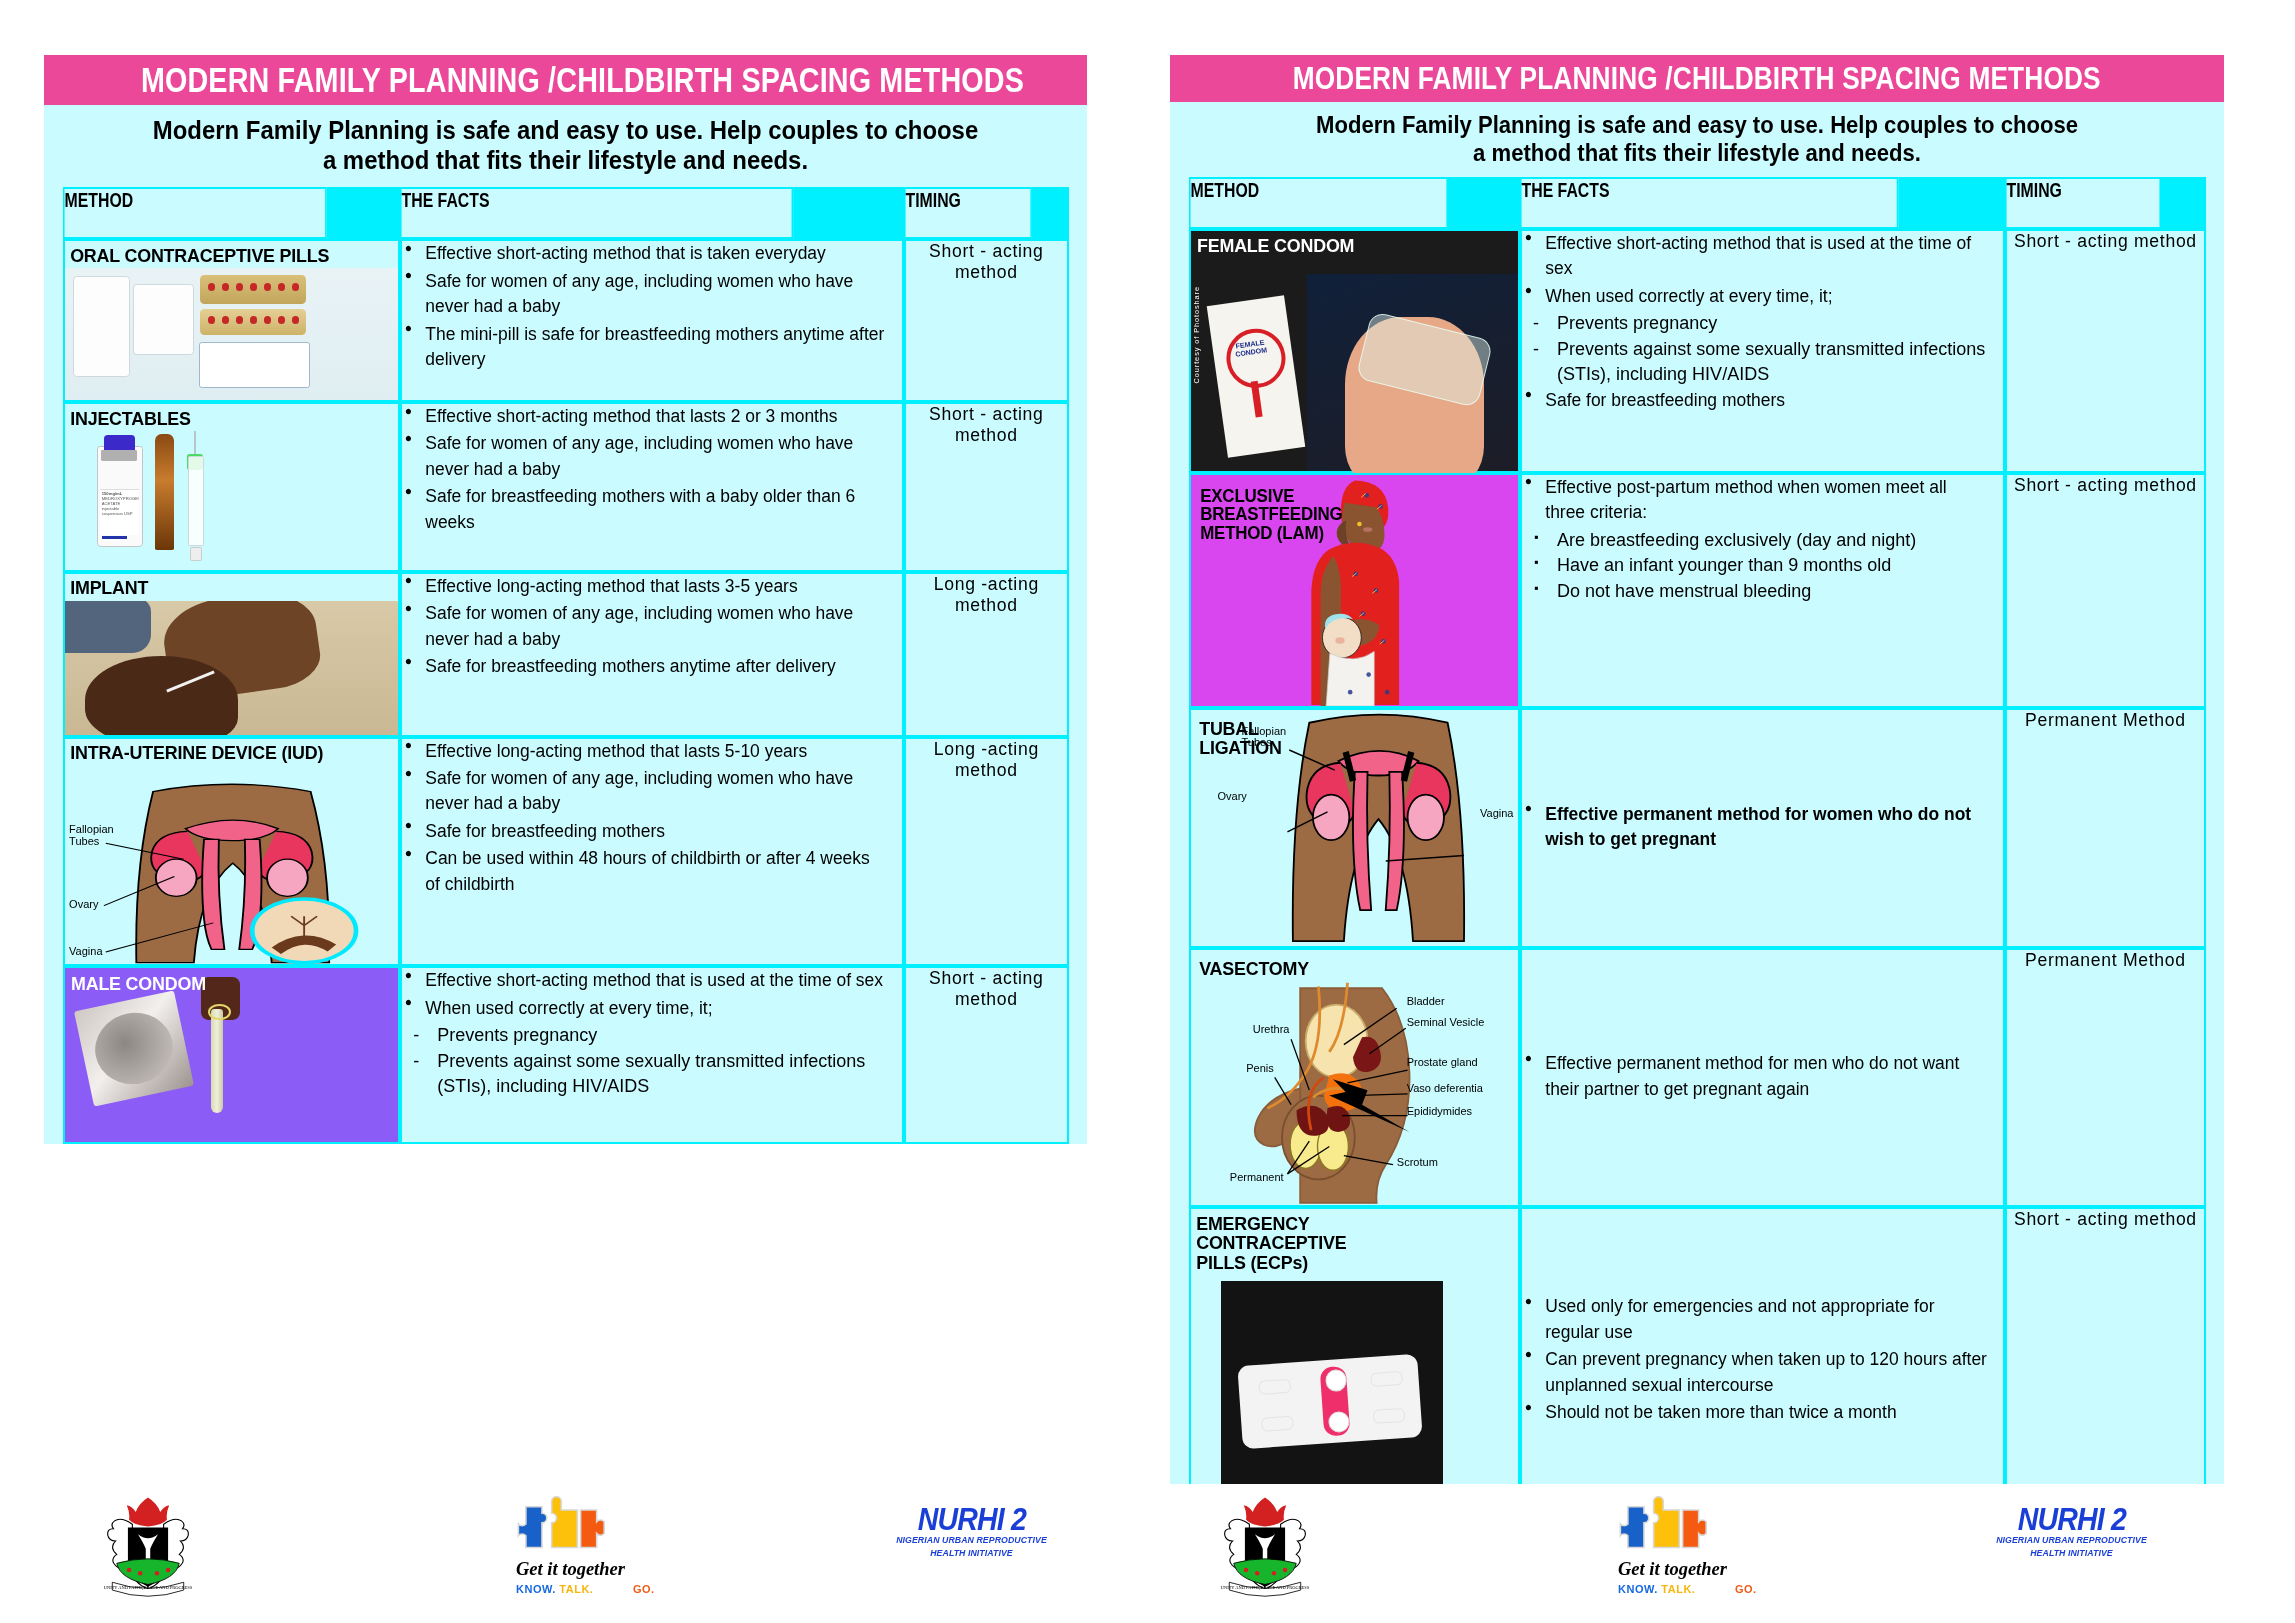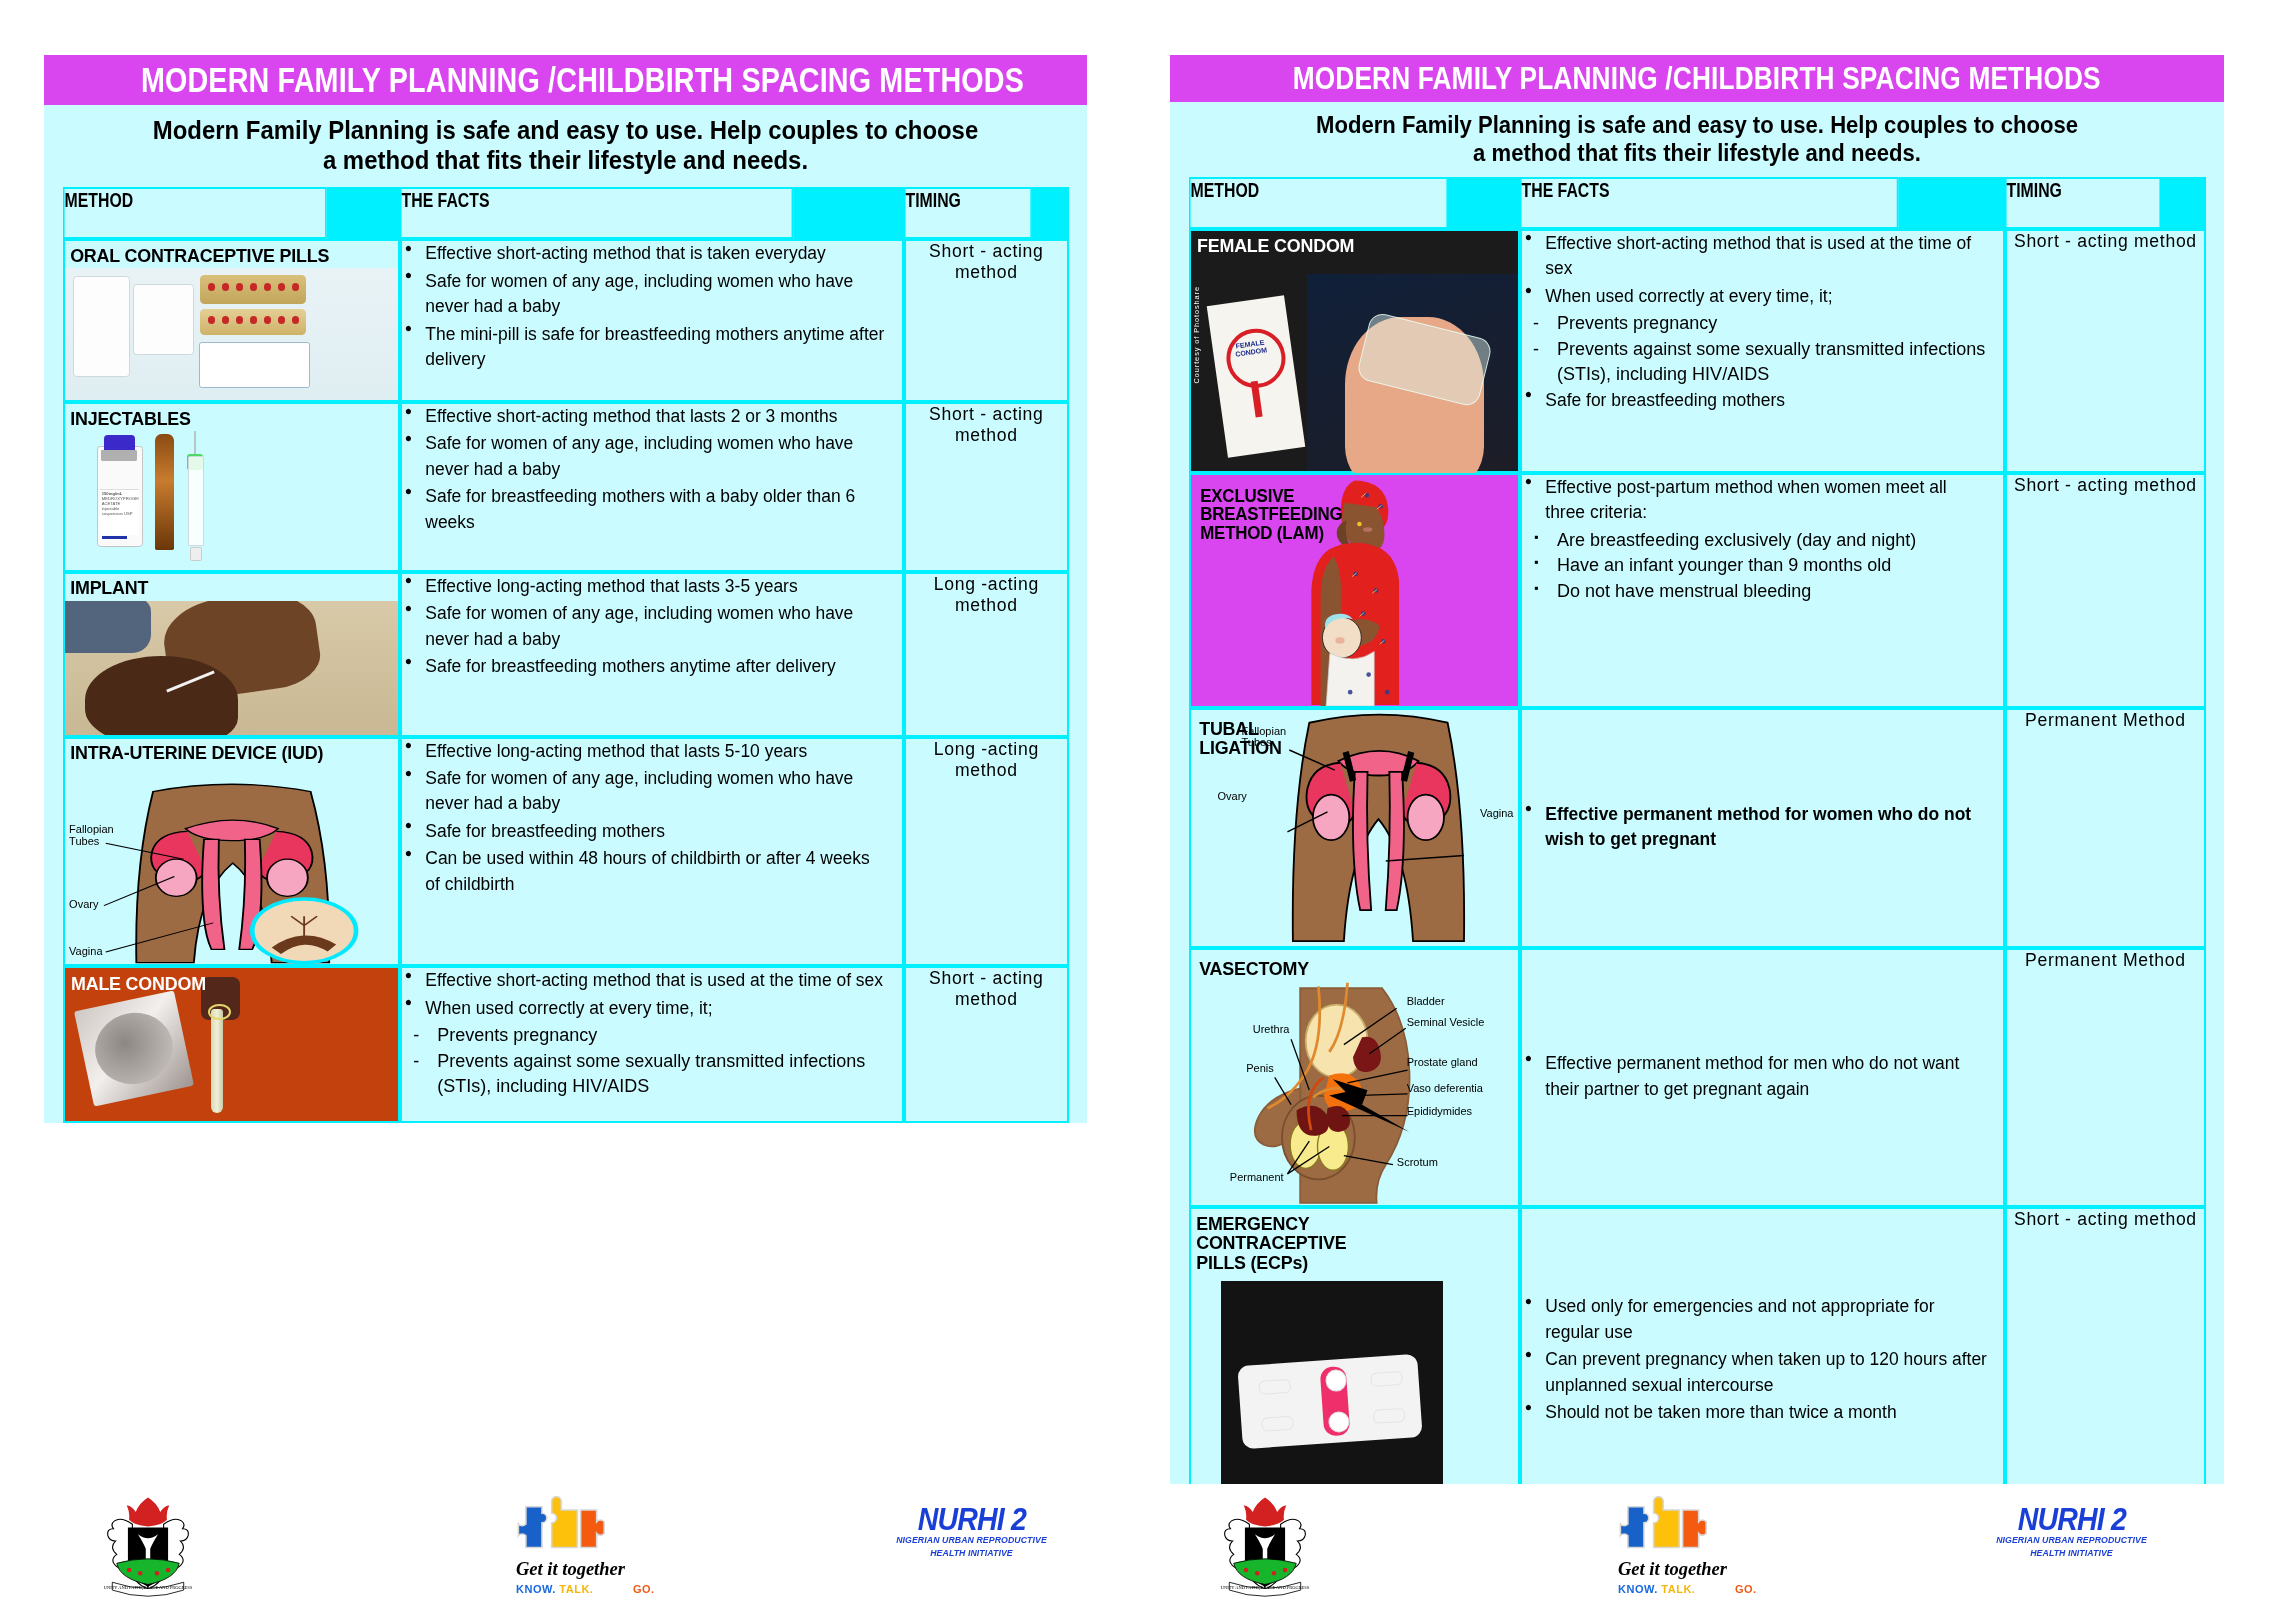--- a/index.html
+++ b/index.html
@@ -7,21 +7,21 @@
   .page{position:absolute;top:0;left:0;width:2295px;height:1623px;background:#ffffff;display:flex;}
 
   
   .panel{position:relative;background:#ffffff;}
   .panel-left{width:1128px;}
   .panel-right{width:1167px;}
   .sheet{background:#c9fbff;position:relative;}
   .sheet-left{margin:55px 14px 0 44px;width:1043px;}
   .sheet-right{margin:55px 55px 0 42px;width:1054px;}
 
-  .titlebar{background:#d946ef;color:#ffffff;text-align:center;
+  .titlebar{background:#ec4899;color:#ffffff;text-align:center;
     font-weight:bold;letter-spacing:0.2px;padding:6.5px 0 8.3px 0;}
   .titlebar .t{font-family:"Liberation Sans Narrow","Liberation Sans",sans-serif;
     font-size:35px;line-height:1;transform:scaleX(.82);display:inline-block;
     white-space:nowrap;font-weight:bold;}
   .sheet-right .titlebar .t{font-size:32px;}
 
   .subtitle{color:#000;text-align:center;font-weight:bold;font-size:26px;
     line-height:1.16;padding:10.2px 32px 12px 32px;
     transform:scaleX(.92);transform-origin:center;}
   .sheet-right .subtitle{font-size:24px;padding:9.2px 42px 10.2px 42px;}
@@ -98,21 +98,21 @@
   .arm .cloth{position:absolute;left:-2%;top:-2.8px;width:28%;height:55px;background:#53657d;border-radius:0 14px 18.5px 0;}
   .arm .hand{position:absolute;left:6%;bottom:-9.2px;width:46%;height:88px;background:#4a2a16;border-radius:50% 50% 30% 40%;}
   .arm .rod{position:absolute;left:30%;bottom:51px;width:51px;height:3.2px;background:#f2f2f2;transform:rotate(-22deg);}
 
   
   .anat{position:relative;background:#c9fbff;}
   .anat svg{display:block;width:100%;height:100%;}
   .anat .alabel{position:absolute;font-size:11px;color:#000;line-height:1.05;white-space:pre-line;}
 
   
-  .cond{height:153px;position:relative;background:#c2410c;}
+  .cond{height:174px;position:relative;background:#8b5cf6;}
   .foil{position:absolute;left:18.5px;top:32px;width:102px;height:97px;
     background:linear-gradient(140deg,#cfc8c4,#f2efed 45%,#9e9490);
     transform:rotate(-12deg);border-radius:2.8px;}
   .foil:after{content:"";position:absolute;left:12px;top:13px;right:12px;bottom:13px;
     background:radial-gradient(circle at 40% 40%,#8d8784,#cfc9c5);border-radius:50%;}
   .latex{position:absolute;left:139px;top:8.3px;width:28px;height:139px;}
   .latex .tube{position:absolute;left:7.4px;top:32px;width:12px;height:104px;
     background:linear-gradient(90deg,#d8d9b6,#f0f0d8,#c9caa8);border-radius:3.7px 3.7px 6.5px 6.5px;}
   .latex .fing{position:absolute;left:-2.8px;top:0;width:39px;height:43px;background:#53281a;border-radius:7.4px;}
   .latex .ring{position:absolute;left:4.6px;top:27px;width:18.5px;height:12px;border:2.3px solid #e3d66b;border-radius:50%;}

